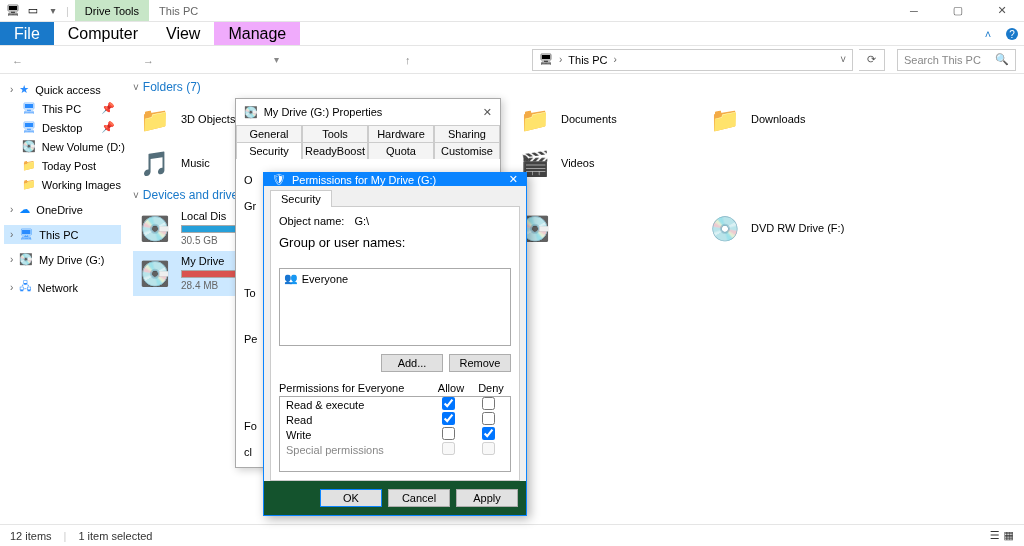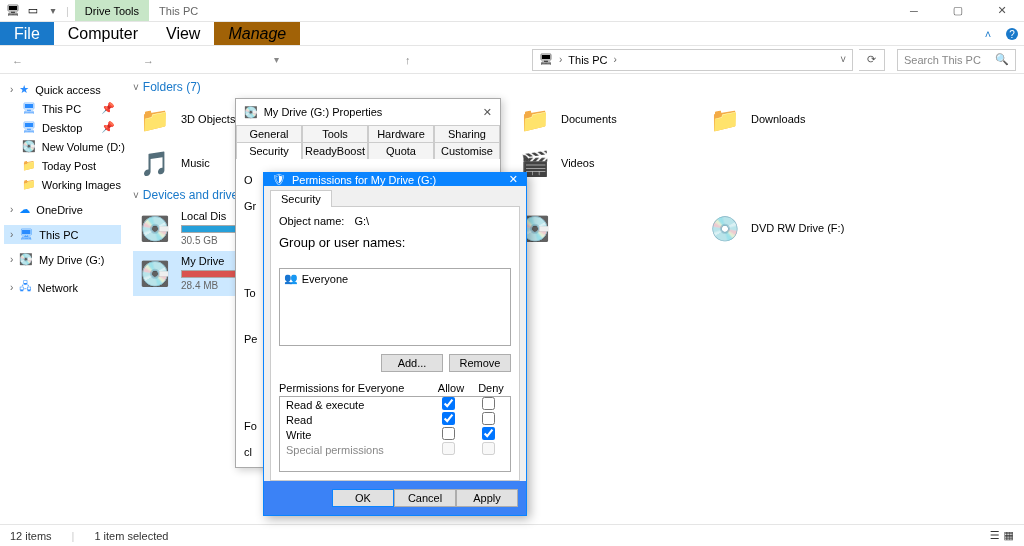--- a/index.html
+++ b/index.html
@@ -11,21 +11,21 @@
 .qat .ico { width: 14px; height: 14px; display: inline-flex; align-items: center; justify-content: center; }
 .drive-tools { background: #c7e6c7; padding: 0 10px; display: flex; align-items: center; font-size: 11px; }
 .title { padding: 0 10px; display: flex; align-items: center; color: #666; }
 .winbtns { margin-left: auto; display: flex; }
 .winbtns div { width: 44px; display: flex; align-items: center; justify-content: center; color: #555; }
 
 
 .ribbon { display: flex; height: 24px; border-bottom: 1px solid #e5e5e5; }
 .ribbon .tab { padding: 0 14px; display: flex; align-items: center; font-size: 16px; }
 .ribbon .file { background: #1979ca; color: #fff; }
-.ribbon .manage { background: #a16207; font-style: italic; }
+.ribbon .manage { background: #f0abfc; }
 .ribbon .spacer { flex: 1; }
 .ribbon .chev, .ribbon .help { width: 24px; display: flex; align-items: center; justify-content: center; color: #1979ca; }
 
 
 .addr { display: flex; align-items: center; height: 28px; padding: 0 8px; gap: 6px; border-bottom: 1px solid #e5e5e5; }
 .addr .nav { color: #888; padding: 0 4px; }
 .addr .path { flex: 1; border: 1px solid #ccc; height: 22px; display: flex; align-items: center; padding: 0 6px; gap: 6px; }
 .addr .refresh { border: 1px solid #ccc; border-left: none; width: 26px; height: 22px; display: flex; align-items: center; justify-content: center; color: #555; }
 .addr .search { width: 119px; border: 1px solid #ccc; height: 22px; display: flex; align-items: center; padding: 0 6px; color: #888; margin-left: 6px; justify-content: space-between; }
 
@@ -39,21 +39,21 @@
 .items { display: flex; flex-wrap: wrap; }
 .fitem { width: 190px; display: flex; align-items: center; gap: 8px; padding: 4px; }
 .fitem.sel { background: #cce8ff; }
 .ficon { width: 36px; height: 36px; display: flex; align-items: center; justify-content: center; font-size: 24px; }
 .ftxt { font-size: 11px; line-height: 1.2; }
 .ftxt .bar { width: 110px; height: 8px; border: 1px solid #aaa; margin: 2px 0; position: relative; }
 .ftxt .bar .fill { height: 100%; position: absolute; left: 0; top: 0; }
 .sub { color: #666; font-size: 10px; }
 
 
-.status { position: absolute; bottom: 0; left: 0; right: 0; height: 22px; border-top: 1px solid #e5e5e5; display: flex; align-items: center; padding: 0 10px; font-size: 11px; color: #333; gap: 20px; }
+.status { position: absolute; bottom: 0; left: 0; right: 0; height: 22px; border-top: 1px solid #e5e5e5; display: flex; align-items: center; padding: 0 10px; font-size: 11px; color: #333; gap: 12px; }
 .status .right { margin-left: auto; display: flex; gap: 4px; }
 
 
 .dlg-prop { position: absolute; left: 235px; top: 98px; width: 266px; height: 370px; background: #fff; border: 1px solid #aaa; box-shadow: 2px 2px 8px rgba(0,0,0,0.2); }
 .dlg-prop .tb { height: 26px; display: flex; align-items: center; padding: 0 8px; font-size: 11px; }
 .dlg-prop .tb .close { margin-left: auto; color: #555; }
 .dlg-prop .tabs { display: flex; flex-wrap: wrap; font-size: 11px; }
 .dlg-prop .tabs .t { border: 1px solid #ccc; border-bottom: none; padding: 2px 0; text-align: center; background: #f4f4f4; width: 66px; }
 .dlg-prop .tabs .t.active { background: #fff; }
 
@@ -69,21 +69,21 @@
 .dlg-perm .listbox .row { display: flex; align-items: center; gap: 4px; padding: 1px 2px; }
 .dlg-perm .btnrow { display: flex; justify-content: flex-end; gap: 6px; margin: 8px 0; }
 .btn { border: 1px solid #adadad; background: #e1e1e1; padding: 2px 0; width: 62px; text-align: center; font-size: 11px; }
 .btn.primary { border: 1px solid #0a84ff; }
 .permhdr { display: flex; font-size: 11px; padding: 2px 0; }
 .permhdr .col1 { flex: 1; } .permhdr .col2 { width: 40px; text-align: center; } .permhdr .col3 { width: 40px; text-align: center; }
 .permlist { border: 1px solid #aaa; background: #fff; height: 76px; overflow: auto; position: relative; }
 .permlist .prow { display: flex; align-items: center; font-size: 11px; padding: 0 2px; }
 .permlist .prow .col1 { flex: 1; padding: 1px 4px; } .permlist .prow .col2, .permlist .prow .col3 { width: 40px; text-align: center; }
 .permlist .prow input { margin: 0; }
-.dlg-perm .footer { display: flex; justify-content: flex-end; padding: 8px; background: #3b82f6; }
+.dlg-perm .footer { display: flex; justify-content: flex-end; gap: 6px; padding: 8px; background: #14532d; }
 
 .chev-s { color: #666; font-size: 10px; }
 .folder-y { color: #ffca28; }
 svg { display: block; }
 </style>
 </head>
 <body>
 
 <div class="titlebar">
   <div class="qat">

